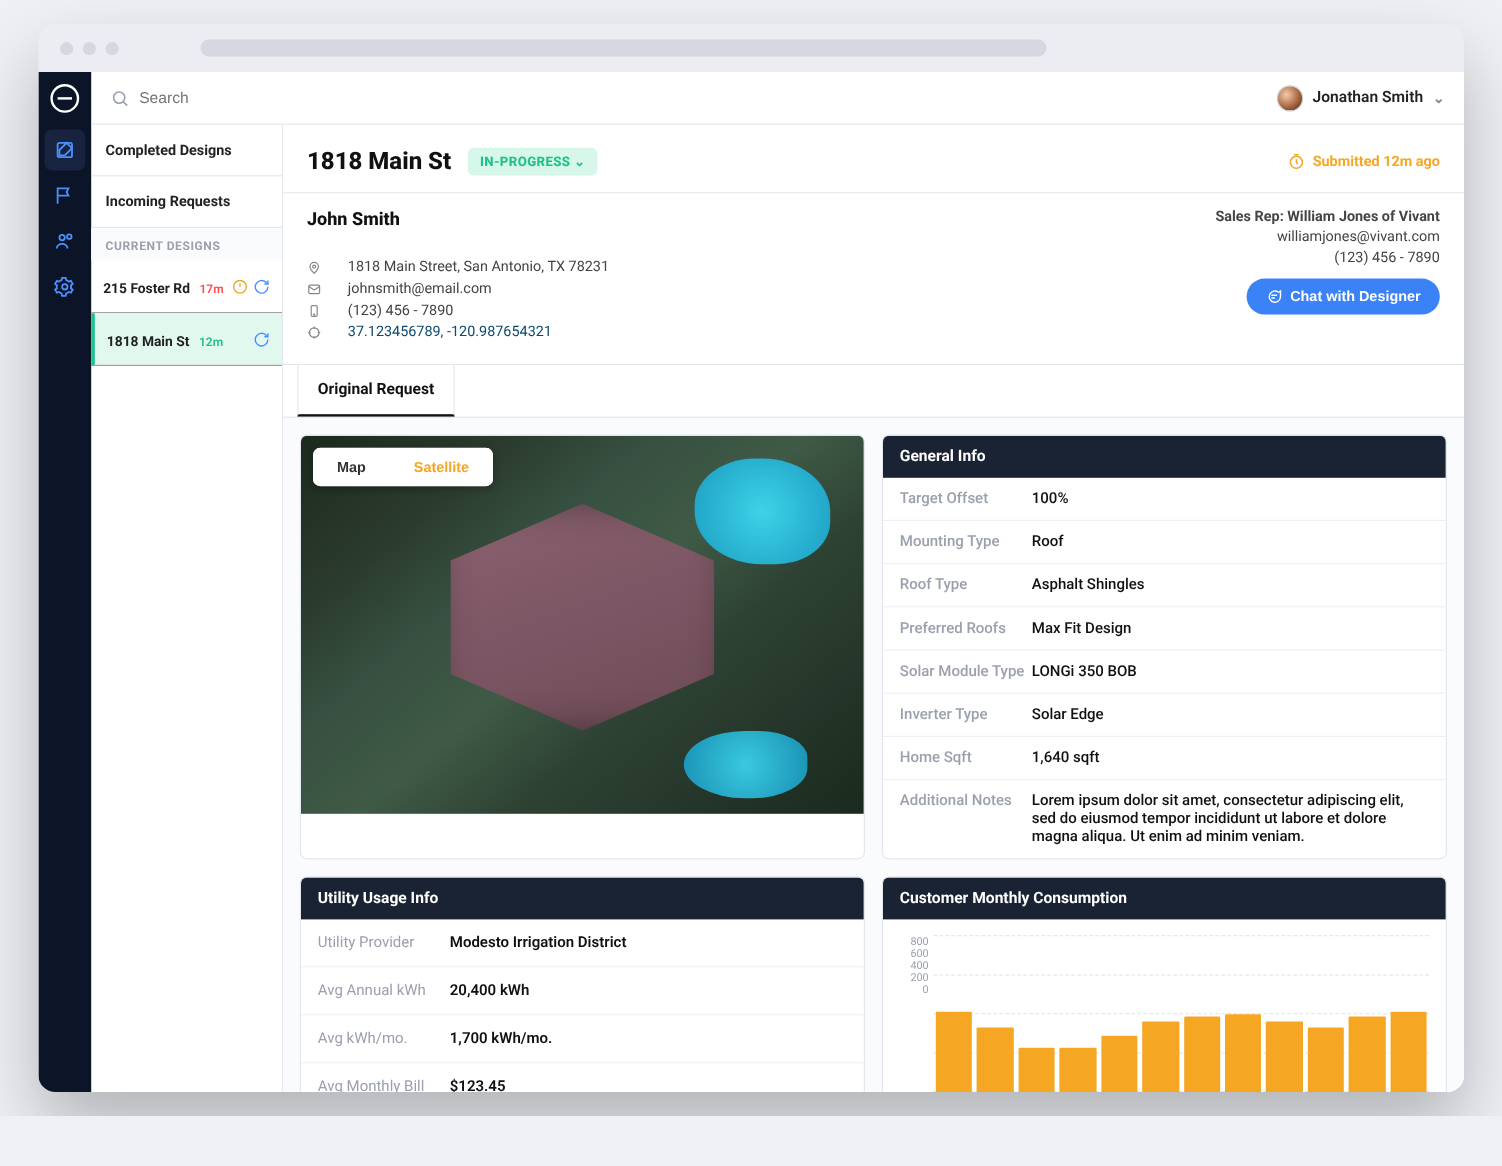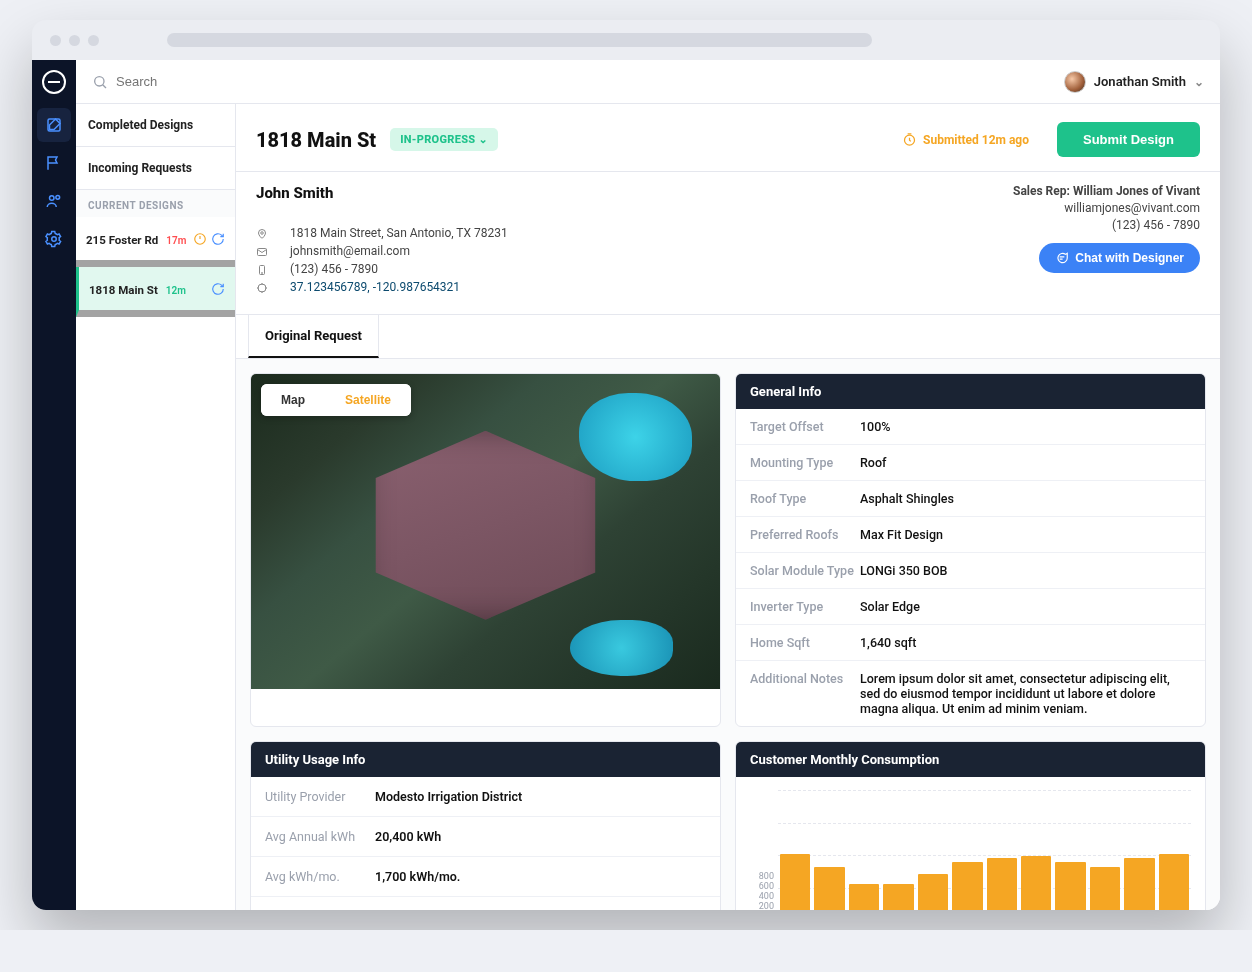--- a/index.html
+++ b/index.html
@@ -19,21 +19,21 @@
 .search-wrap { display:flex; align-items:center; gap:8px; flex:1;}
 .search-wrap svg { width:16px; height:16px; color:#9aa0ac;}
 .search-input { border:none; outline:none; font-size:13px; color:#555; background:transparent; width:300px;}
 .user-area { display:flex; align-items:center; gap:8px; font-size:13px; font-weight:600; color:#222;}
 .avatar { width:22px; height:22px; border-radius:50%; background: radial-gradient(circle at 35% 35%, #f7c9a8, #a05f3a 60%, #3b2a1f 100%); border:1px solid #ccc;}
 .chev { color:#888; font-size:12px; }
 .maincols { display:flex; height: calc(100% - 44px);}
 .sidebar { width:160px; border-right:1px solid #e5e7ee; display:flex; flex-direction:column; }
 .side-section { padding:14px 12px; font-size:12px; font-weight:700; color:#222; border-bottom:1px solid #e5e7ee; cursor:pointer;}
 .side-label { font-size:10px; font-weight:700; color:#9aa0ac; letter-spacing:.5px; padding: 10px 12px 6px; background:#fafbfc;}
-.design-item { padding:12px 10px; border-bottom:7px solid #a3a3a3; display:flex; align-items:center; justify-content:space-between; cursor:pointer;}
+.design-item { padding:12px 10px; border-bottom:1px solid #a3a3a3; display:flex; align-items:center; justify-content:space-between; cursor:pointer;}
 .design-item .title { font-size:11.5px; font-weight:700; color:#222;}
 .design-item .age.red { color:#ff4d4f; font-size:10px; font-weight:600; margin-left:4px;}
 .design-item .age.green { color:#1ec28b; font-size:10px; font-weight:600; margin-left:4px;}
 .design-item .icons { display:flex; gap:4px; }
 .pill-icon { width:14px; height:14px; color:#f5a623;}
 .pill-icon.blue { color:#4a90ff;}
 .design-item.active { background:#e1f8ef; border-left:3px solid #1ec28b; }
 .content { flex:1; overflow:auto; background:#fafbfc;}
 .content-header { background:#fff; padding:18px 20px 14px; border-bottom:1px solid #e5e7ee; display:flex; align-items:center; gap:14px;}
 .addr-title { font-size:20px; font-weight:800; color:#111;}
@@ -69,21 +69,21 @@
 .map-toggle button.active { color:#f5a623;}
 .info-row { display:flex; padding:10px 14px; border-bottom:1px solid #eef0f5; font-size:12.5px; align-items:flex-start;}
 .info-row:last-child { border-bottom:none;}
 .info-label { width:110px; color:#9aa0ac; font-weight:500; flex-shrink:0;}
 .info-value { color:#111; font-weight:500;}
 .util-row { display:flex; padding:12px 14px; border-bottom:1px solid #eef0f5; font-size:12.5px;}
 .util-row:last-child{ border-bottom:none;}
 .util-label { width:110px; color:#9aa0ac;}
 .util-value { color:#111; font-weight:600;}
 .chart-body { padding:14px 14px 8px; height:180px; display:flex; gap:4px;}
-.yaxis { display:flex; flex-direction:column; justify-content:flex-end; height:130px; font-size:9px; color:#9aa0ac; text-align:right; width:24px;}
+.yaxis { display:flex; flex-direction:column; justify-content:flex-start; height:130px; font-size:9px; color:#9aa0ac; text-align:right; width:24px;}
 .chart-area { flex:1; position:relative; }
 .grid { position:absolute; inset:0 0 20px 0; height:130px; }
 .gline { position:absolute; left:0; right:0; border-top:1px dashed #e5e7ee;}
 .bars { position:absolute; left:0; right:0; bottom:20px; height:130px; display:flex; align-items:flex-end; gap:4px; padding:0 2px;}
 .bar { flex:1; background:#f5a623; border-radius:1px 1px 0 0;}
 </style>
 </head>
 <body>
 
 <div class="browser-frame">
@@ -183,21 +183,20 @@
               <span>IN-PROGRESS</span>
               <span>⌄</span>
             </span>
             <span class="submitted">
               <svg viewBox="0 0 24 24" fill="none" stroke="currentColor" stroke-width="2">
                   <circle cx="12" cy="13" r="8"></circle>
                   <path d="M12 9v4l2 2M9 3h6"></path>
                 </svg>
               <span>Submitted 12m ago</span>
             </span>
-            <button class="submit-btn">Submit Design</button>
           </div>
 
           <div class="cust-header">
             <div class="cust-left">
               <div class="cust-name">John Smith</div>
               <div class="cust-line">
                   <svg viewBox="0 0 24 24" fill="none" stroke="currentColor" stroke-width="2">
                     <path d="M12 21s-7-6-7-11a7 7 0 0 1 14 0c0 5-7 11-7 11z"></path>
                     <circle cx="12" cy="10" r="2.5"></circle>
                   </svg>

